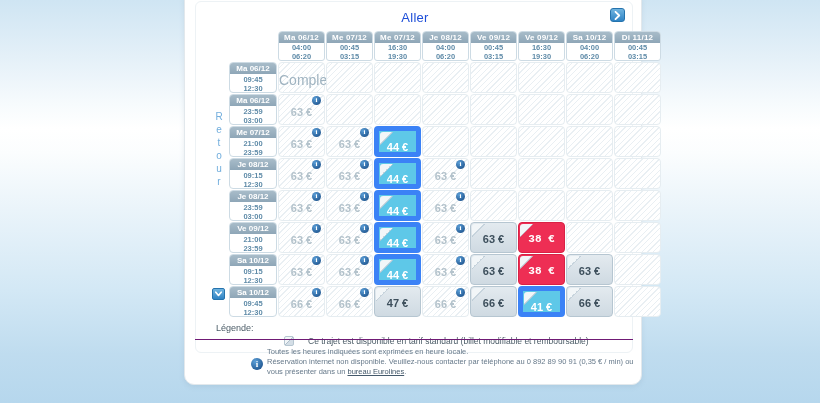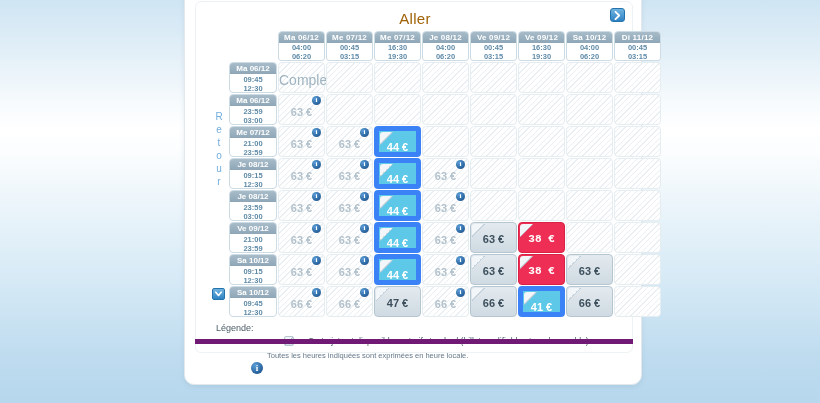--- a/index.html
+++ b/index.html
@@ -29,21 +29,21 @@
     background: #fff;
     border: 1px solid #edf2f5;
     border-radius: 6px;
   }
 
   
   .title-bar { position: absolute; left: 0; top: 8px; width: 438px; height: 16px; }
   .aller-title {
     position: absolute; left: 0; right: 0; top: 0;
     text-align: center;
-    font-size: 15px; color: #a16207; letter-spacing: .3px;
+    font-size: 13px; color: #1d4ed8; letter-spacing: .3px;
   }
   .next-btn {
     position: absolute; right: 9px; top: -2px;
     width: 15px; height: 14px;
     background: linear-gradient(to bottom, #6fb4e0, #2f83c4);
     border: 1px solid #2573ad;
     border-radius: 3px;
     display: flex; align-items: center; justify-content: center;
     cursor: pointer;
   }
@@ -250,21 +250,21 @@
   .sw.fold-sw::after {
     content:""; position:absolute; left:0; top:0; right:0; bottom:0;
     background: linear-gradient(to bottom right, transparent 0 45%, #aebecb 45% 55%, transparent 55% 100%);
   }
 
   
   .footer {
     position: absolute;
     left: 10px; top: 348px;
     width: 438px; height: 42px;
-    border-top: 5px solid #701a75;
+    border-top: 1px solid #701a75;
   }
   .foot-line1 {
     position: absolute; left: 72px; top: 7px;
     font-size: 7.5px; color: #66798a;
   }
   .foot-icon {
     position: absolute; left: 56px; top: 18px;
     width: 12px; height: 12px; border-radius: 50%;
     background: radial-gradient(circle at 35% 30%, #5b9fd8, #11447e);
     color: #fff; font-size: 9px; line-height: 12px; text-align: center;
@@ -726,14 +726,17 @@
         <span class="sw fold-sw"></span>
         <span style="margin-left:8px">Ce trajet est disponible en tarif standard (billet modifiable et remboursable)</span>
       </div>
     </div>
 
   </div>
 
   <div class="footer">
     <div class="foot-line1">Toutes les heures indiquées sont exprimées en heure locale.</div>
     <div class="foot-icon">i</div>
+    <div class="foot-body">
+      <span>Réservation internet non disponible. Veuillez-nous contacter par téléphone au 0 892 89 90 91 (0,35 € / min) ou vous présenter dans un </span><a href="#">bureau Eurolines</a><span>.</span>
+    </div>
   </div>
 </div>
 
 </body></html>

